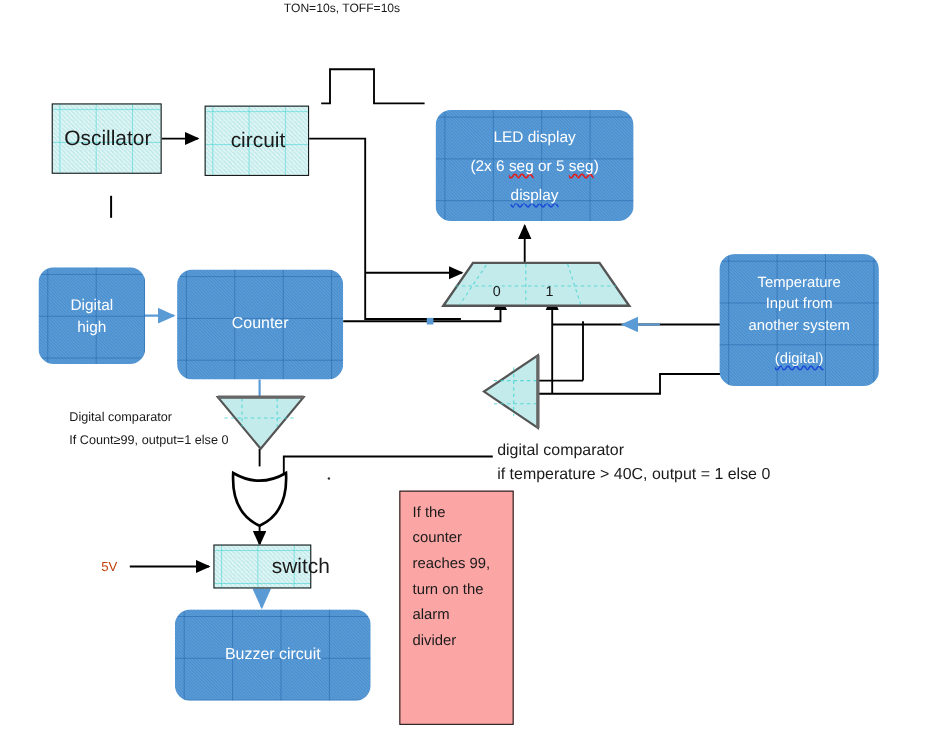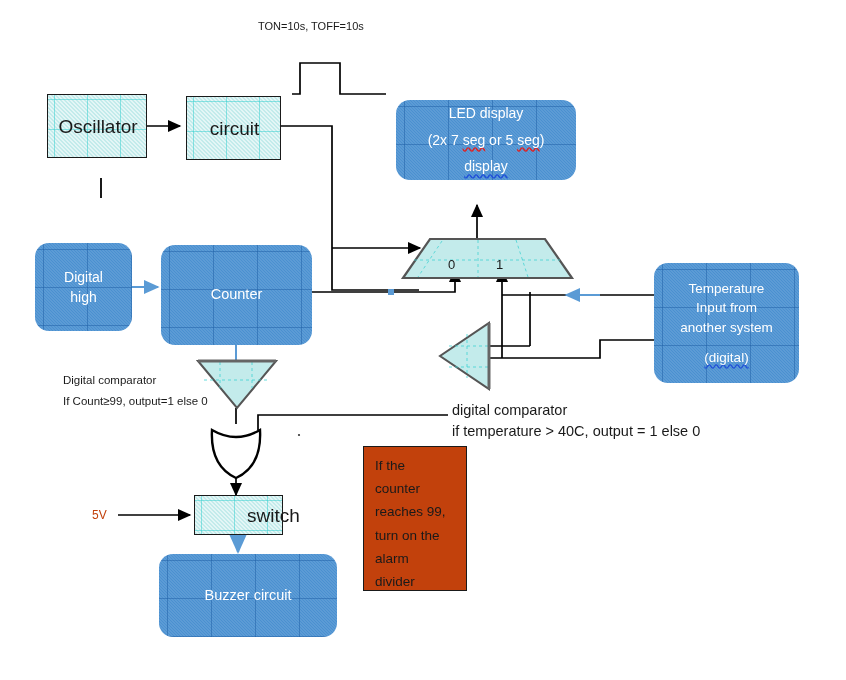--- a/index.html
+++ b/index.html
@@ -107,21 +107,21 @@
     height: 680px;
     pointer-events: none;
   }
   .led-line { line-height: 1.9; }
 </style>
 </head>
 <body>
 
 <div id="canvas">
 
-  <div class="abs hdr-label" style="left:258px; top:20px;">TON=10s, TOFF=10s</div>
+  <div class="abs hdr-label" style="left:258px; top:2px;">TON=10s, TOFF=10s</div>
 
   <svg class="overlay" aria-hidden="true">
     <defs>
       <marker id="arrowBlack" markerWidth="9" markerHeight="9" refX="7.2" refY="3.6" orient="auto">
         <path d="M0,0 L8,3.6 L0,7.2 z" fill="#000000"></path>
       </marker>
       <marker id="arrowBlue" markerWidth="9" markerHeight="9" refX="7.2" refY="3.6" orient="auto">
         <path d="M0,0 L8,3.6 L0,7.2 z" fill="#5b9bd5"></path>
       </marker>
     </defs>
@@ -169,24 +169,24 @@
   </svg>
 
   <div class="abs cyan-box" style="left:47px; top:94px; width:100px; height:64px;">
     <div class="abs box-label-dark" style="left:0; top:0; width:100px; height:64px; display:flex; align-items:center; justify-content:center;">Oscillator</div>
   </div>
 
   <div class="abs cyan-box" style="left:186px; top:96px; width:95px; height:64px;">
     <div class="abs box-label-dark" style="left:0; top:0; width:95px; height:64px; display:flex; align-items:center; justify-content:center;">circuit</div>
   </div>
 
-  <div class="abs blue-box" style="left:396px; top:100px; width:180px; height:80px; font-size:14px;">
+  <div class="abs blue-box" style="left:396px; top:100px; width:180px; height:101px; font-size:14px;">
     <div class="led-line">LED display</div>
     <div class="led-line">
-      <span>(2x 7 </span><span class="sq-red">seg</span><span> or 5 </span><span class="sq-red">seg</span><span>)</span>
+      <span>(2x 6 </span><span class="sq-red">seg</span><span> or 5 </span><span class="sq-red">seg</span><span>)</span>
     </div>
     <div class="led-line sq-blue">display</div>
   </div>
 
   <div class="abs blue-box" style="left:35px; top:243px; width:97px; height:88px; font-size:14px;">
     <div>Digital</div>
     <div>high</div>
   </div>
 
   <div class="abs blue-box" style="left:161px; top:245px; width:151px; height:100px; font-size:14.5px;">
@@ -200,21 +200,21 @@
         <line x1="42" y1="5" x2="18" y2="41"></line>
         <line x1="78" y1="4" x2="78" y2="41"></line>
         <line x1="116" y1="4" x2="128" y2="41"></line>
         <line x1="14" y1="24" x2="160" y2="24"></line>
       </g>
     </svg>
     <div class="abs mux-digit" style="left:48px; top:21px;">0</div>
     <div class="abs mux-digit" style="left:96px; top:21px;">1</div>
   </div>
 
-  <div class="abs blue-box" style="left:654px; top:231px; width:145px; height:120px; font-size:13.5px;margin-top:32px;">
+  <div class="abs blue-box" style="left:654px; top:231px; width:145px; height:120px; font-size:13.5px;">
     <div>Temperature</div>
     <div>Input from</div>
     <div>another system</div>
     <div style="height:10px;"></div>
     <div class="sq-blue">(digital)</div>
   </div>
 
   <div class="abs" style="left:196px; top:358px; width:82px; height:52px;">
     <svg width="82" height="52" style="display:block;">
       <polygon points="2,3 80,3 41,50" fill="#c3ebeb" stroke="#555555" stroke-width="2"></polygon>
@@ -252,21 +252,21 @@
   <div class="abs volt-label" style="left:92px; top:508px;">5V</div>
 
   <div class="abs cyan-box" style="left:194px; top:495px; width:89px; height:40px;">
     <div class="abs box-label-dark" style="left:0; top:0; width:89px; height:40px; display:flex; align-items:center; justify-content:center;margin-left:34px;">switch</div>
   </div>
 
   <div class="abs blue-box" style="left:159px; top:554px; width:178px; height:83px; font-size:14.5px;">
     <div>Buzzer circuit</div>
   </div>
 
-  <div class="abs" style="left:363px; top:446px; width:104px; height:145px; border:1.4px solid #1a1a1a; background:#c2410c; box-sizing:border-box;">
+  <div class="abs" style="left:363px; top:446px; width:104px; height:213px; border:1.4px solid #1a1a1a; background:#fca5a5; box-sizing:border-box;">
     <div class="note-text" style="padding:7px 0 0 11px;">
       <div>If the</div>
       <div>counter</div>
       <div>reaches 99,</div>
       <div>turn on the</div>
       <div>alarm</div>
       <div>divider</div>
     </div>
   </div>
 

